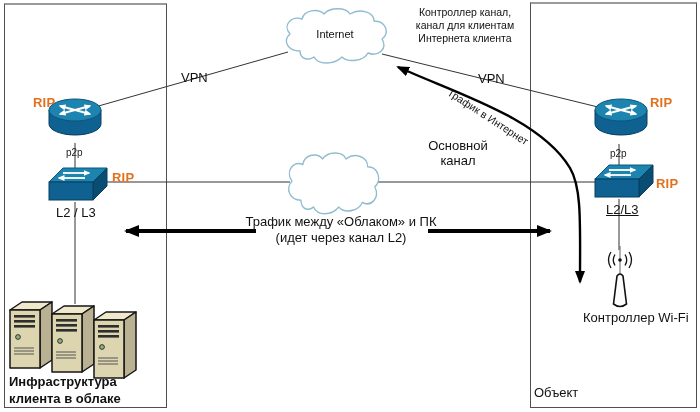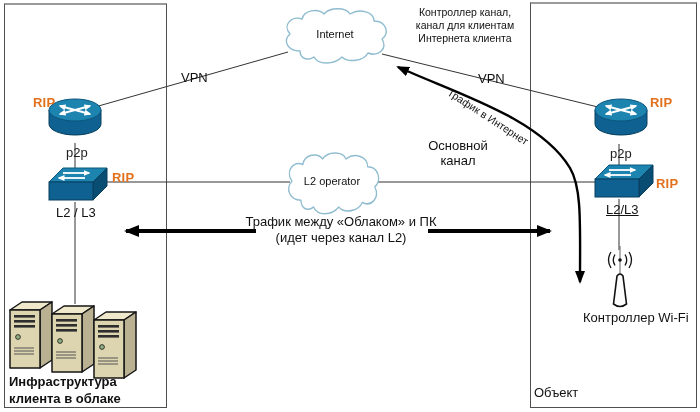--- a/index.html
+++ b/index.html
@@ -8,21 +8,21 @@
     font-family:"Liberation Sans",sans-serif;color:#111;overflow:hidden;
   }
   .box{position:absolute;border:1px solid #4f4f4f;border-top:2px solid #9a9a9a;background:transparent;}
   .box-left{left:4px;top:3px;width:161px;height:402px;}
   .box-right{left:530px;top:2px;width:165px;height:403px;}
   svg.overlay{position:absolute;left:0;top:0;width:700px;height:412px;}
   .lbl{position:absolute;font-size:13px;line-height:13px;white-space:nowrap;}
   .lbl-center{text-align:center;white-space:normal;}
   .cloud-label{font-size:11px;}
   .rip{color:#e2711d;font-weight:bold;font-size:13px;letter-spacing:.2px;}
-  .p2p{font-size:13px;color:#222;}
+  .p2p{font-size:10px;color:#222;}
   .small{font-size:10.5px;line-height:13px;}
   .rotated{transform:rotate(33deg);transform-origin:0 0;font-size:10.5px;}
   .caption-wrap{white-space:normal;line-height:17px;font-weight:bold;}
 </style>
 </head>
 <body>
 
 <div class="canvas">
 
   <div class="box box-left"></div>
@@ -161,21 +161,20 @@
         <path d="M29 6 q5 8 0 16"></path>
         <path d="M25 8.5 q3.5 5.5 0 11"></path>
       </g>
       <circle cx="20" cy="14" r="1.8" fill="#111"></circle>
       <path d="M13.5 58 L17 30 q3 -4 6 0 L26.5 58 q-6.5 5 -13 0 Z" fill="#fcfcfc" stroke="#111" stroke-width="1.6"></path>
     </g>
   </svg>
 
   <div class="lbl lbl-center cloud-label" style="left:280px;top:28px;width:110px;">Internet</div>
 
-  <div class="lbl lbl-center cloud-label" style="left:283px;top:175px;width:98px;">L2 operator</div>
 
   <div class="lbl" style="left:181px;top:71px;">VPN</div>
   <div class="lbl" style="left:478px;top:72px;">VPN</div>
 
   <div class="lbl rip" style="left:33px;top:96px;">RIP</div>
   <div class="lbl rip" style="left:112px;top:171px;">RIP</div>
   <div class="lbl rip" style="left:650px;top:96px;">RIP</div>
   <div class="lbl rip" style="left:656px;top:177px;">RIP</div>
 
   <div class="lbl p2p" style="left:66px;top:146px;">p2p</div>

